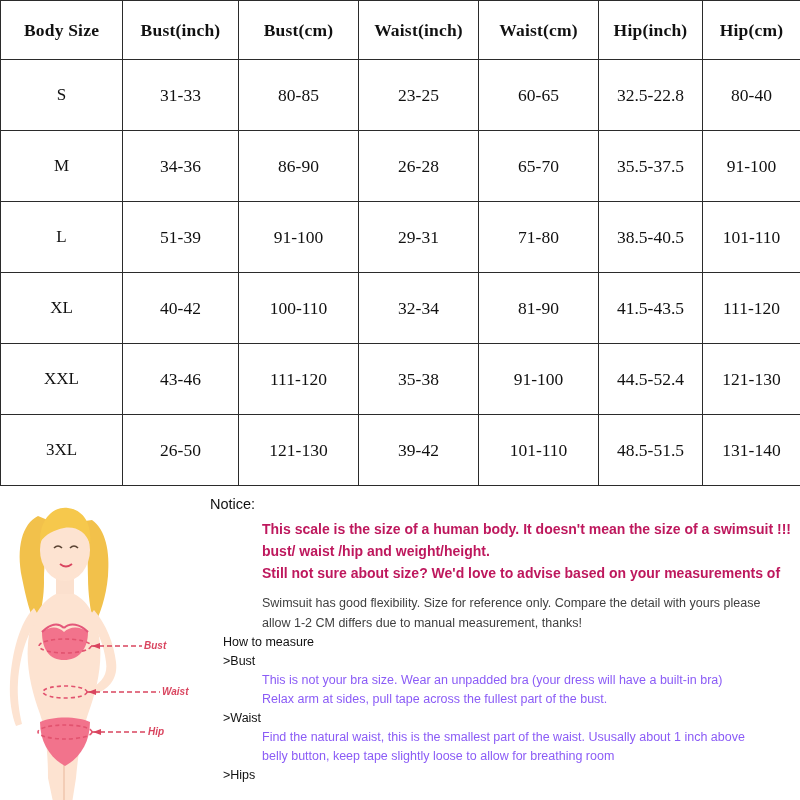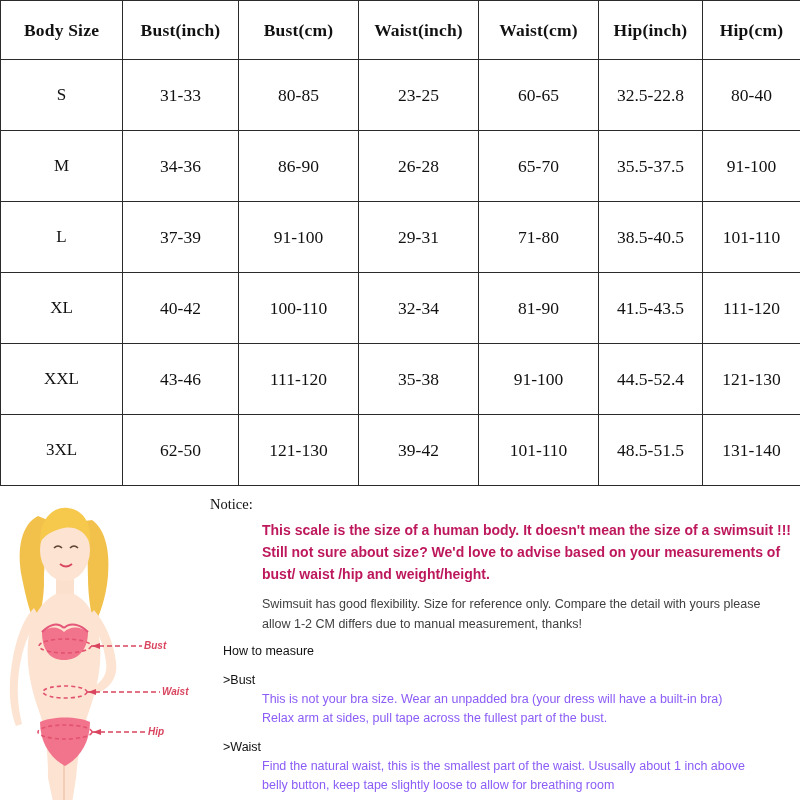--- a/index.html
+++ b/index.html
@@ -71,21 +71,21 @@
   .notice-col {
     position: absolute;
     left: 207px;
     top: 0;
     width: 593px;
     height: 345px;
   }
 
   .notice-label {
     font-size: 14.5px;
-    font-family: Liberation Serif, serif;
+    font-family: Liberation Sans, sans-serif;
     color: #111;
     margin: 10px 0 6px 3px;
   }
   .headline {
     font-family: "Liberation Sans", sans-serif;
     font-weight: bold;
     font-size: 14px;
     line-height: 22px;
     color: #be185d;
     margin-left: 55px;
@@ -99,29 +99,29 @@
     margin-left: 55px;
     margin-top: 9px;
     margin-right: 6px;
   }
   .how-title {
     font-family: "Liberation Sans", sans-serif;
     font-size: 12.5px;
     line-height: 19px;
     color: #111;
     margin-left: 16px;
-    margin-top: 8px;
+    margin-top: 0;
   }
   .measure-head {
     font-family: "Liberation Sans", sans-serif;
     font-size: 12.5px;
     line-height: 19px;
     color: #111;
     margin-left: 16px;
-    margin-top: 10px;
+    margin-top: 0;
   }
   .measure-body {
     font-family: "Liberation Sans", sans-serif;
     font-size: 12.5px;
     line-height: 19px;
     color: #8b5cf6;
     margin-left: 55px;
     margin-right: 8px;
   }
 
@@ -175,21 +175,21 @@
         <td class="size-cell">M</td>
         <td>34-36</td>
         <td>86-90</td>
         <td>26-28</td>
         <td>65-70</td>
         <td>35.5-37.5</td>
         <td>91-100</td>
       </tr>
       <tr>
         <td class="size-cell">L</td>
-        <td>37-39</td>
+        <td>51-39</td>
         <td>91-100</td>
         <td>29-31</td>
         <td>71-80</td>
         <td>38.5-40.5</td>
         <td>101-110</td>
       </tr>
       <tr>
         <td class="size-cell">XL</td>
         <td>40-42</td>
         <td>100-110</td>
@@ -202,21 +202,21 @@
         <td class="size-cell">XXL</td>
         <td>43-46</td>
         <td>111-120</td>
         <td>35-38</td>
         <td>91-100</td>
         <td>44.5-52.4</td>
         <td>121-130</td>
       </tr>
       <tr>
         <td class="size-cell">3XL</td>
-        <td>62-50</td>
+        <td>26-50</td>
         <td>121-130</td>
         <td>39-42</td>
         <td>101-110</td>
         <td>48.5-51.5</td>
         <td>131-140</td>
       </tr>
     </tbody>
   </table>
 
   <div class="lower">
@@ -265,22 +265,22 @@
         <text class="callout-text" x="144" y="163">Bust</text>
         <text class="callout-text" x="162" y="209">Waist</text>
         <text class="callout-text" x="148" y="249">Hip</text>
       </svg>
     </div>
 
     <div class="notice-col">
       <div class="notice-label">Notice:</div>
 
       <div class="headline">This scale is the size of a human body. It doesn't mean the size of a swimsuit !!!</div>
+      <div class="headline">bust/ waist /hip and weight/height.</div>
       <div class="headline">Still not sure about size?  We'd love to advise based on your measurements of</div>
-      <div class="headline">bust/ waist /hip and weight/height.</div>
 
       <div class="sub-note">Swimsuit has good flexibility. Size for reference only. Compare the detail with yours please</div>
       <div class="sub-note" style="margin-top:0;">allow 1-2 CM differs due to manual measurement, thanks!</div>
 
       <div class="how-title">How to measure</div>
 
       <div class="measure-head">&gt;Bust</div>
       <div class="measure-body">This is not your bra size. Wear an unpadded bra (your dress will have a built-in bra)</div>
       <div class="measure-body">Relax arm at sides, pull tape across the fullest part of the bust.</div>
 

